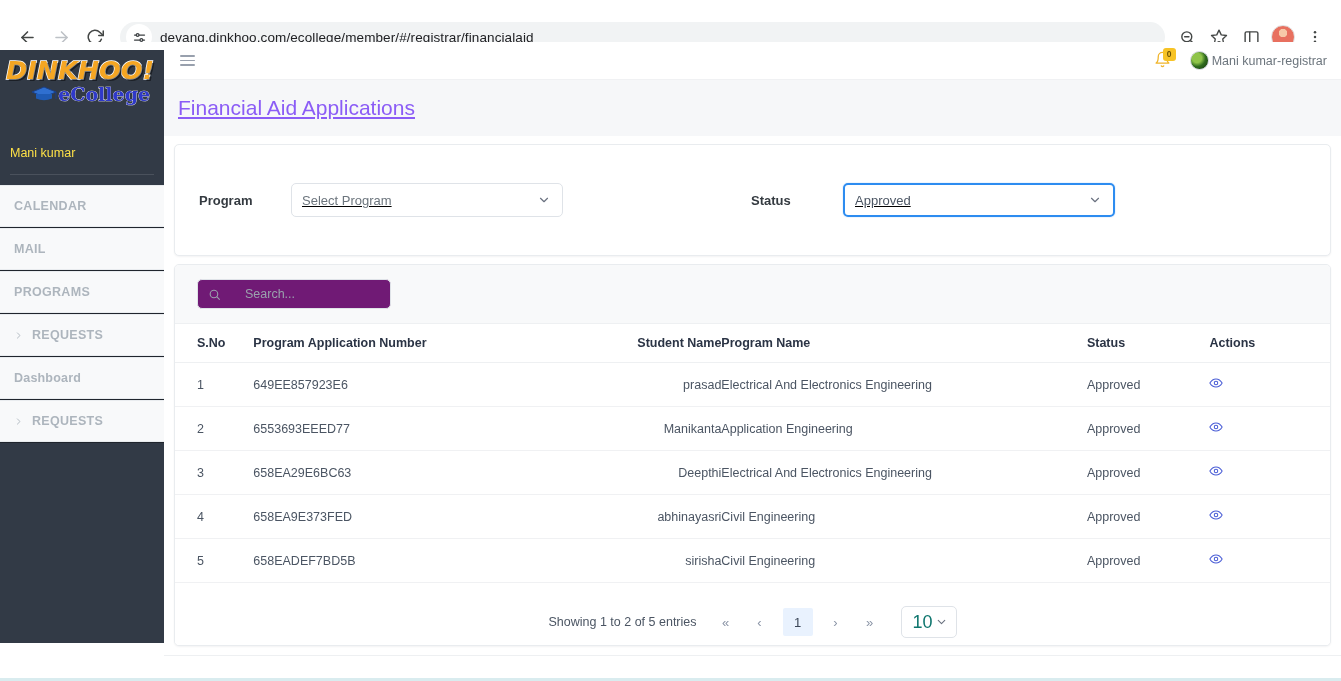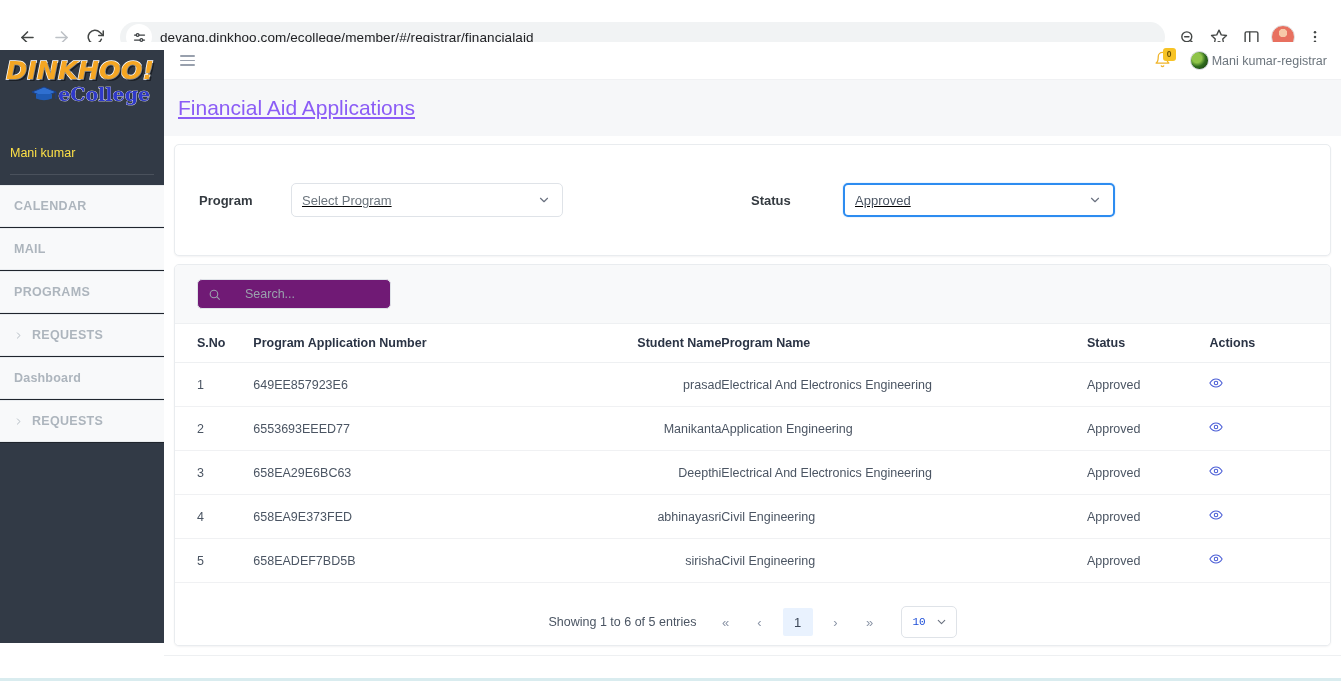--- a/index.html
+++ b/index.html
@@ -257,23 +257,22 @@
   .pg.active {
     background: #e9f2fe; color: #3b4657;
     width: 30px; height: 28px; border-radius: 2px;
   }
   .perpage {
     position: relative;
     width: 56px; height: 32px;
     border: 1px solid #dfe3e8; border-radius: 5px;
     display: flex; align-items: center;
     padding-left: 11px;
-    font-size: 11px; color: #1d4ed8;
+    font-size: 18px; color: #0f766e;
     margin-left: 8px;
-    font-family: Liberation Mono, monospace;
   }
   .perpage .select-caret { right: 8px; }
 
   .bottom-strip {
     position: absolute; left: 164px; bottom: 0;
     width: 1177px; height: 26px; background: #ffffff;
     border-top: 1px solid #eef0f2;
   }
   .page-bottom-line {
     position: absolute; left: 0; bottom: 0; width: 1341px; height: 3px;
@@ -550,21 +549,21 @@
                       <path d="M1.5 12S5.5 5 12 5s10.5 7 10.5 7-4 7-10.5 7S1.5 12 1.5 12z"></path>
                       <circle cx="12" cy="12" r="3"></circle>
                     </svg>
                 </span>
               </td>
             </tr>
           </tbody>
         </table>
 
         <div class="pagination-row">
-          <span class="showing">Showing 1 to 6 of 5 entries</span>
+          <span class="showing">Showing 1 to 2 of 5 entries</span>
           <span class="pg">«</span>
           <span class="pg">‹</span>
           <span class="pg active">1</span>
           <span class="pg">›</span>
           <span class="pg">»</span>
           <span class="perpage">
             <span>10</span>
             <span class="select-caret">
               <svg width="13" height="13" viewBox="0 0 24 24" fill="none" stroke="currentColor" stroke-width="2" stroke-linecap="round" stroke-linejoin="round">
                   <polyline points="6 9 12 15 18 9"></polyline>

